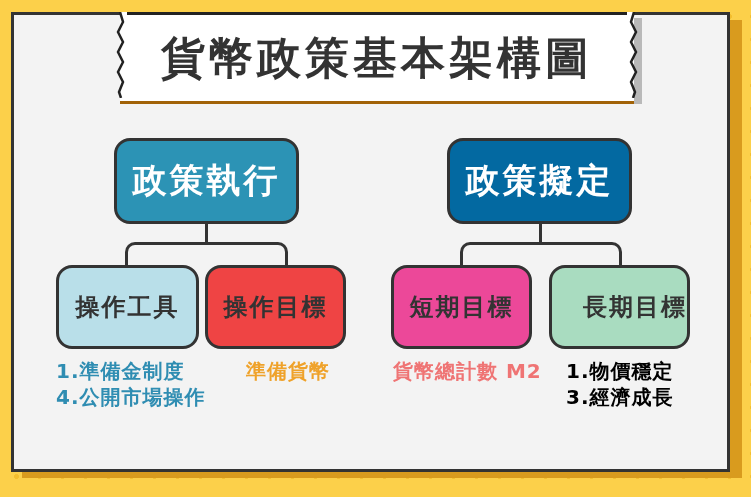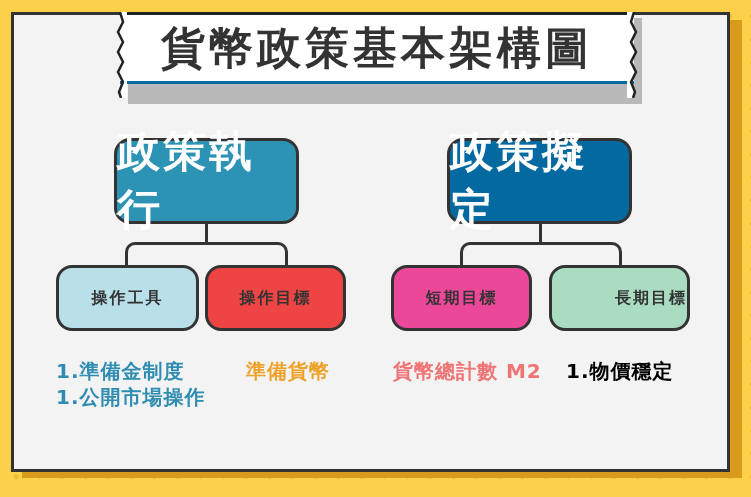--- a/index.html
+++ b/index.html
@@ -19,38 +19,38 @@
     .board {
       position: absolute; left: 11px; top: 12px; width: 719px; height: 460px;
       background: #f3f3f3; border: 3px solid #333;
       box-sizing: border-box;
     }
     .title-shadow {
       position: absolute; left: 128px; top: 18px; width: 514px; height: 86px;
       background: #b9b9b9;
     }
     .title-box {
-      position: absolute; left: 120px; top: 12px; width: 514px; height: 72px;
-      background: #fff; border-top: 3px solid #222; border-bottom: 3px solid #0369a1;
+      position: absolute; left: 120px; top: 12px; width: 514px; height: 92px;
+      background: #fff; border-top: 3px solid #222; border-bottom: 3px solid #a16207;
       box-sizing: border-box;
       display: flex; align-items: center; justify-content: center;
     }
     .title-box svg.edge { position: absolute; top: -3px; height: 86px; width: 12px; }
     .title-box svg.edge.left { left: -5px; }
     .title-box svg.edge.right { right: -5px; }
     .title-text {
       font-size: 44px; font-weight: bold; color: #333; letter-spacing: 4px;
     }
     .node {
       position: absolute; border: 3px solid #333; border-radius: 16px;
       box-sizing: border-box; display: flex; align-items: center; justify-content: center;
       font-weight: bold;
     }
-    .node.main { height: 86px; font-size: 43px; color: #fff; letter-spacing: 3px; }
-    .node.sub { height: 66px; font-size: 16px; color: #333; letter-spacing: 2px; }
+    .node.main { height: 86px; font-size: 34px; color: #fff; letter-spacing: 3px; }
+    .node.sub { height: 84px; font-size: 24px; color: #333; letter-spacing: 2px; }
     .line { position: absolute; background: #333; }
     .bracket {
       position: absolute; border: 3px solid #333; border-bottom: none;
       border-radius: 10px 10px 0 0; box-sizing: border-box;
     }
     .list {
       position: absolute; font-size: 20px; font-weight: bold; line-height: 26px;
       letter-spacing: 1px;
     }
   </style>
@@ -81,21 +81,21 @@
 
 <div class="node sub" style="left:56px; top:265px; width:143px; background:#b9dfe9;">
   <span>操作工具</span>
 </div>
 <div class="node sub" style="left:205px; top:265px; width:141px; background:#ef4444;">
   <span>操作目標</span>
 </div>
 
 <div class="list" style="left:56px; top:358px; color:#2f8db2;">
   <div>1.準備金制度</div>
-  <div>1.公開市場操作</div>
+  <div>4.公開市場操作</div>
 </div>
 <div class="list" style="left:246px; top:358px; color:#efa22a;">
   <div>準備貨幣</div>
 </div>
 
 <div class="node main" style="left:447px; top:138px; width:185px; background:#0369a1;">
   <span>政策擬定</span>
 </div>
 <div class="line" style="left:539px; top:222px; width:3px; height:22px;"></div>
 <div class="bracket" style="left:460px; top:242px; width:162px; height:25px;"></div>
@@ -105,13 +105,14 @@
 </div>
 <div class="node sub" style="left:549px; top:265px; width:141px; background:#a9dcc0;justify-content:flex-end;">
   <span>長期目標</span>
 </div>
 
 <div class="list" style="left:393px; top:358px; color:#ef7474;">
   <div>貨幣總計數 M2</div>
 </div>
 <div class="list" style="left:566px; top:358px; color:#000000;">
   <div>1.物價穩定</div>
+  <div>3.經濟成長</div>
 </div>
 
 </body></html>

